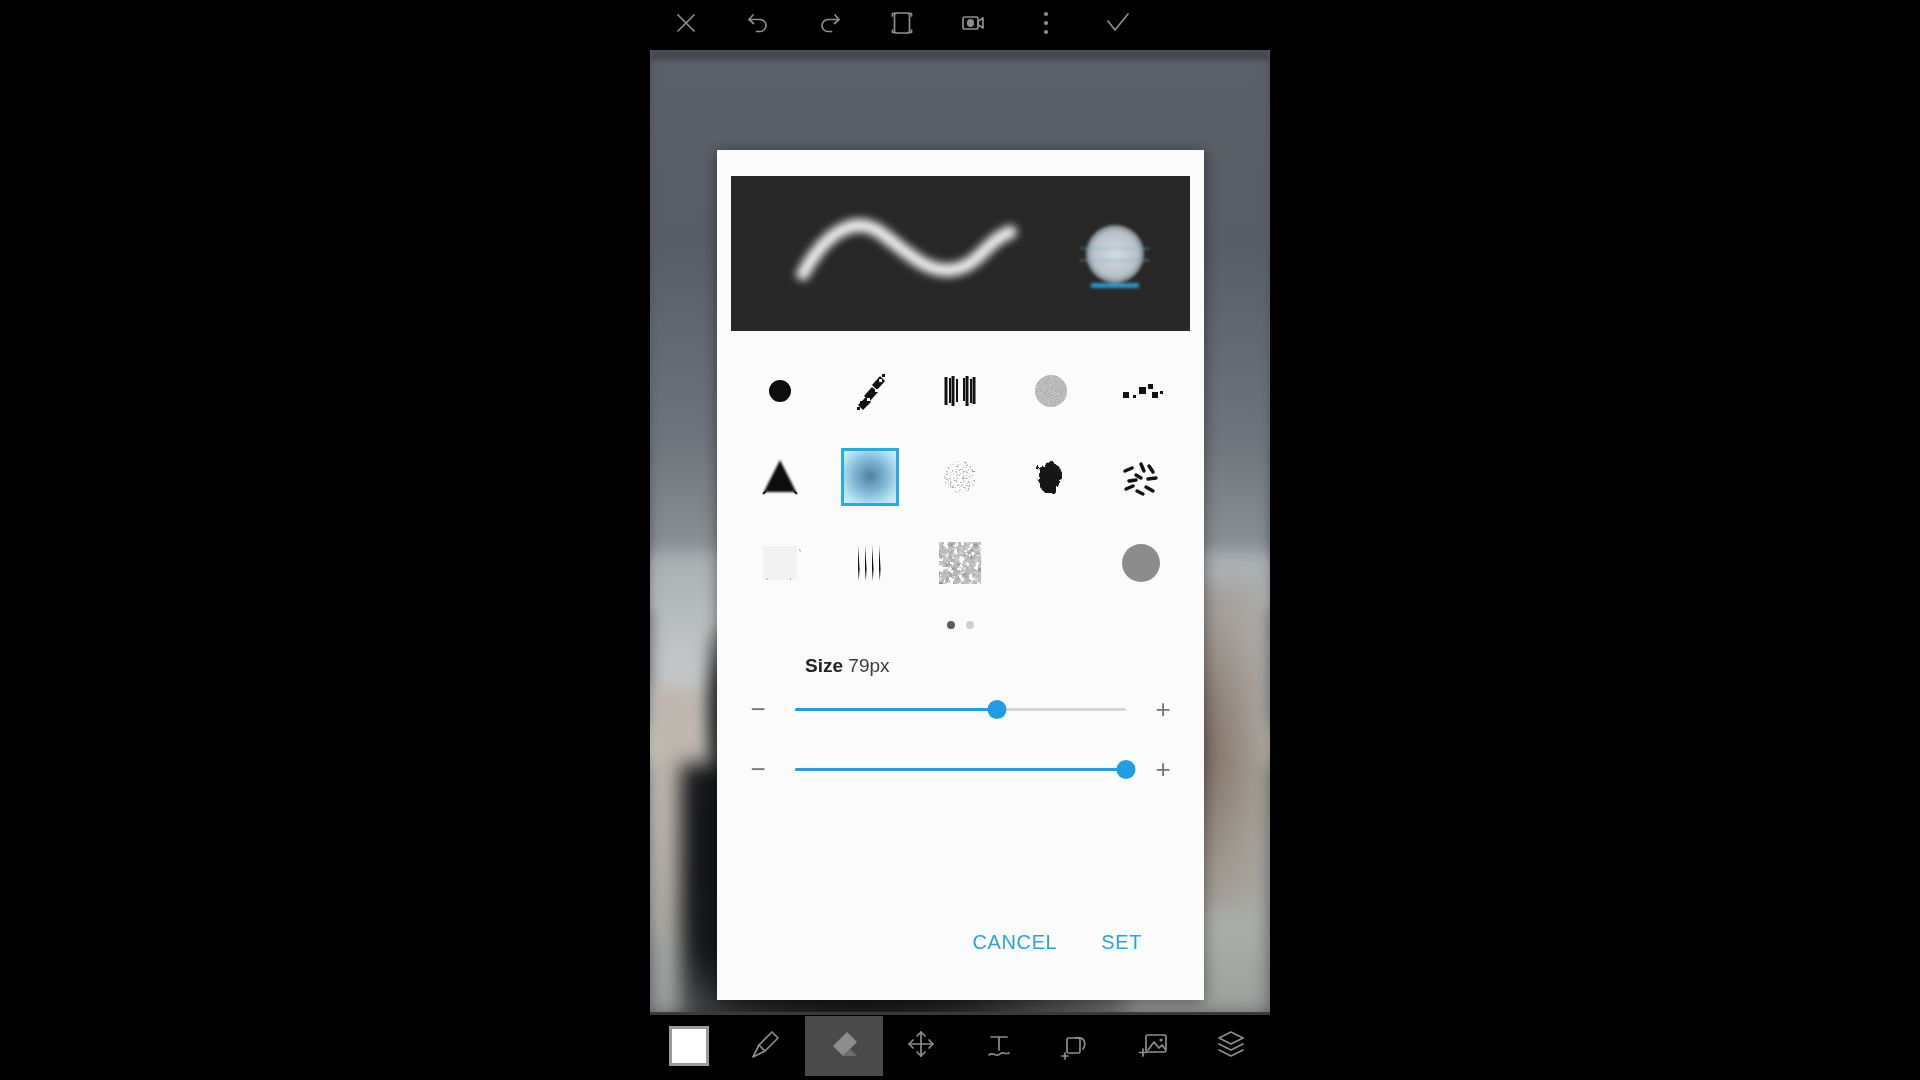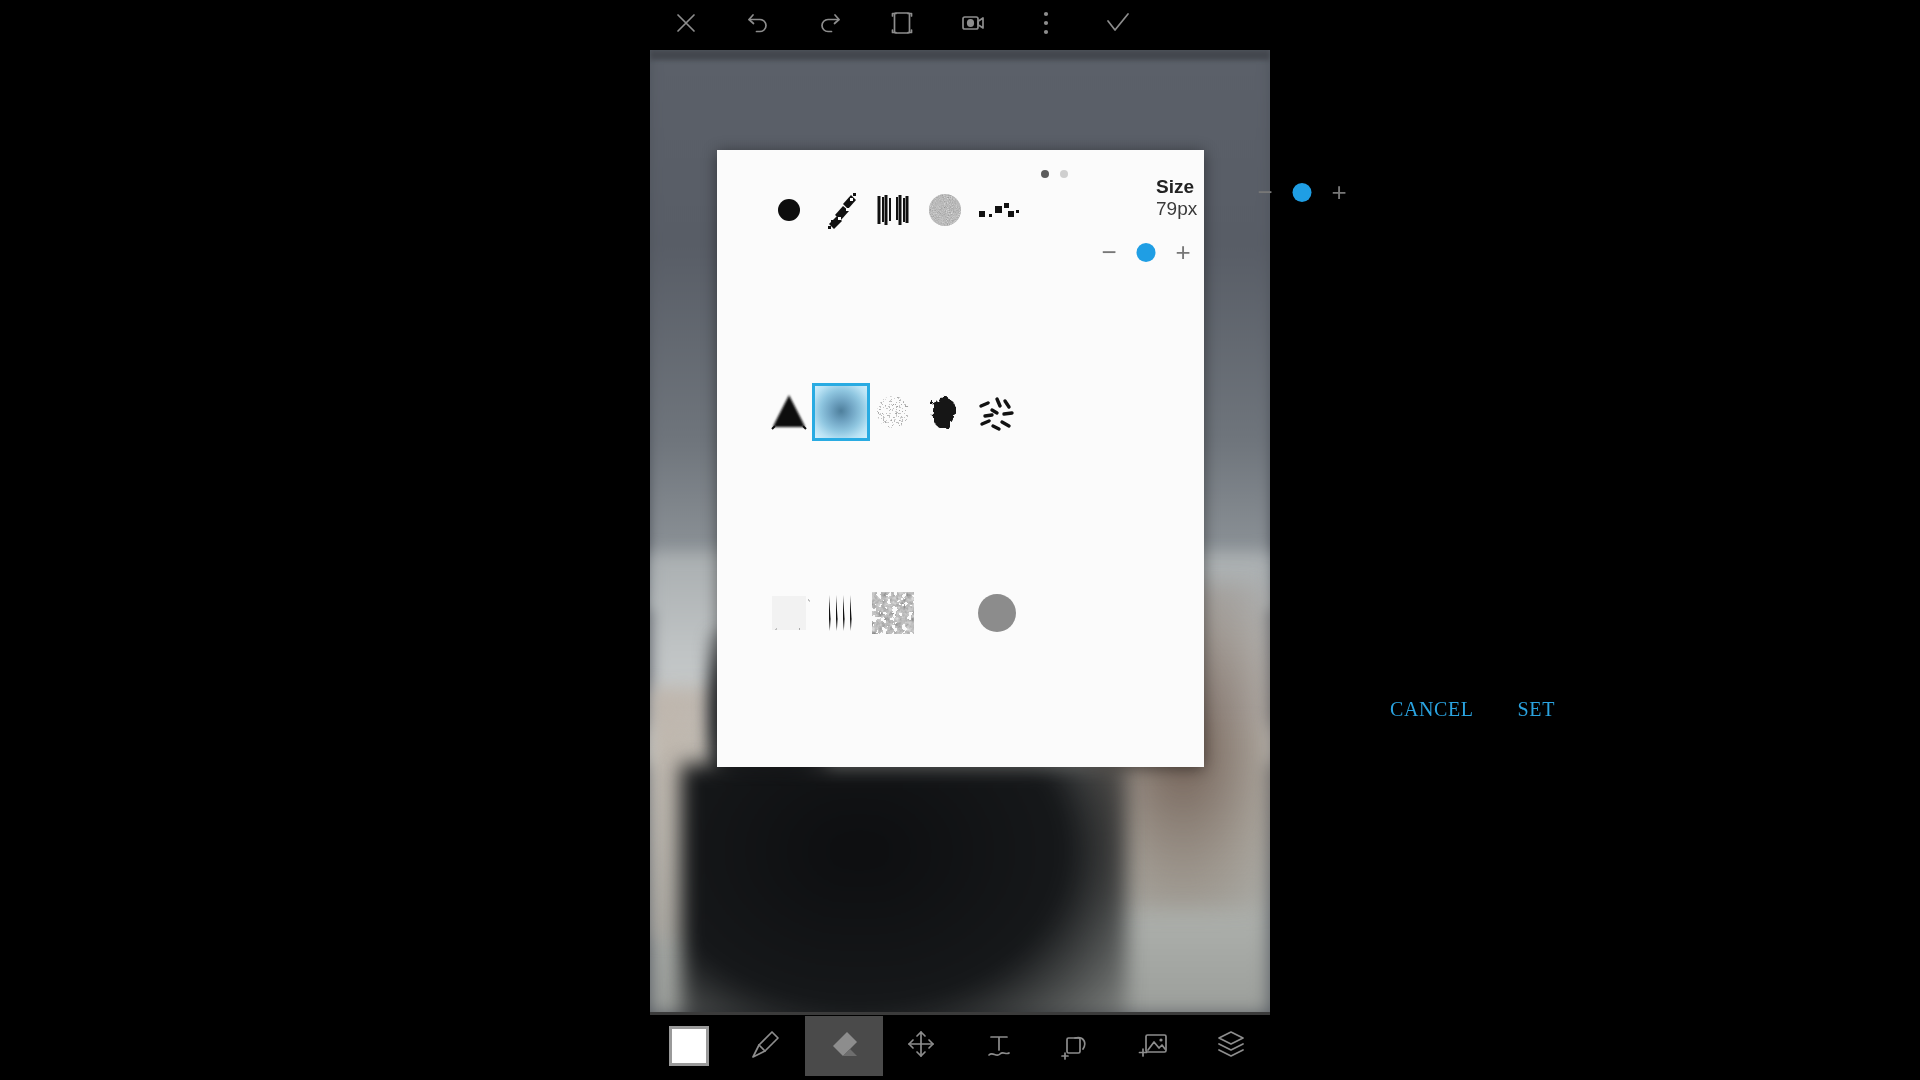--- a/index.html
+++ b/index.html
@@ -66,24 +66,24 @@
   .tt-inner { position: absolute; left: 650px; width: 620px; height: 46px; display: flex; align-items: center; }
   .tt-btn {
     width: 72px; height: 46px; display: flex; align-items: center; justify-content: center;
     cursor: pointer;
   }
   .tt-btn svg { display: block; }
   .ic-stroke { fill: none; stroke: #8d8d8d; stroke-width: 1.7; stroke-linecap: round; stroke-linejoin: round; }
 
   
   #brush-dialog {
-    position: absolute; left: 717px; top: 150px; width: 487px; height: 617px;
+    position: absolute; left: 717px; top: 150px; width: 487px; height: 850px;
     background: #fbfbfb; z-index: 50;
     box-shadow: 0 2px 14px rgba(0,0,0,0.45);
-    display: flex; flex-direction: row;
+    display: flex; flex-direction: column;
   }
   #preview-panel {
     position: relative;
     margin: 26px 14px 0 14px; height: 155px;
     background: #272727; overflow: hidden;
   }
   #preview-stroke { position: absolute; left: 0; top: 0; width: 100%; height: 100%; }
   #size-indicator {
     position: absolute; right: 46px; top: 50%; transform: translateY(-50%);
     width: 58px; height: 58px; border-radius: 50%;
@@ -155,21 +155,21 @@
   }
 
   
   #dialog-actions {
     margin-top: auto; margin-bottom: 38px;
     display: flex; justify-content: flex-end; gap: 24px; padding-right: 52px;
   }
   .action-btn {
     font-size: 20px; letter-spacing: .6px; color: #2aa3e0;
     padding: 8px 10px; cursor: pointer; background: none; border: none;
-    font-family: Liberation Serif, serif;
+    font-family: Liberation Sans, sans-serif;
   }
 
   
   #bottom-toolbar {
     position: absolute; left: 0; bottom: 0; width: 1920px; height: 68px;
     background: #000; z-index: 40;
   }
   .bt-inner {
     position: absolute; left: 650px; width: 620px; height: 68px;
     display: flex; align-items: center;

